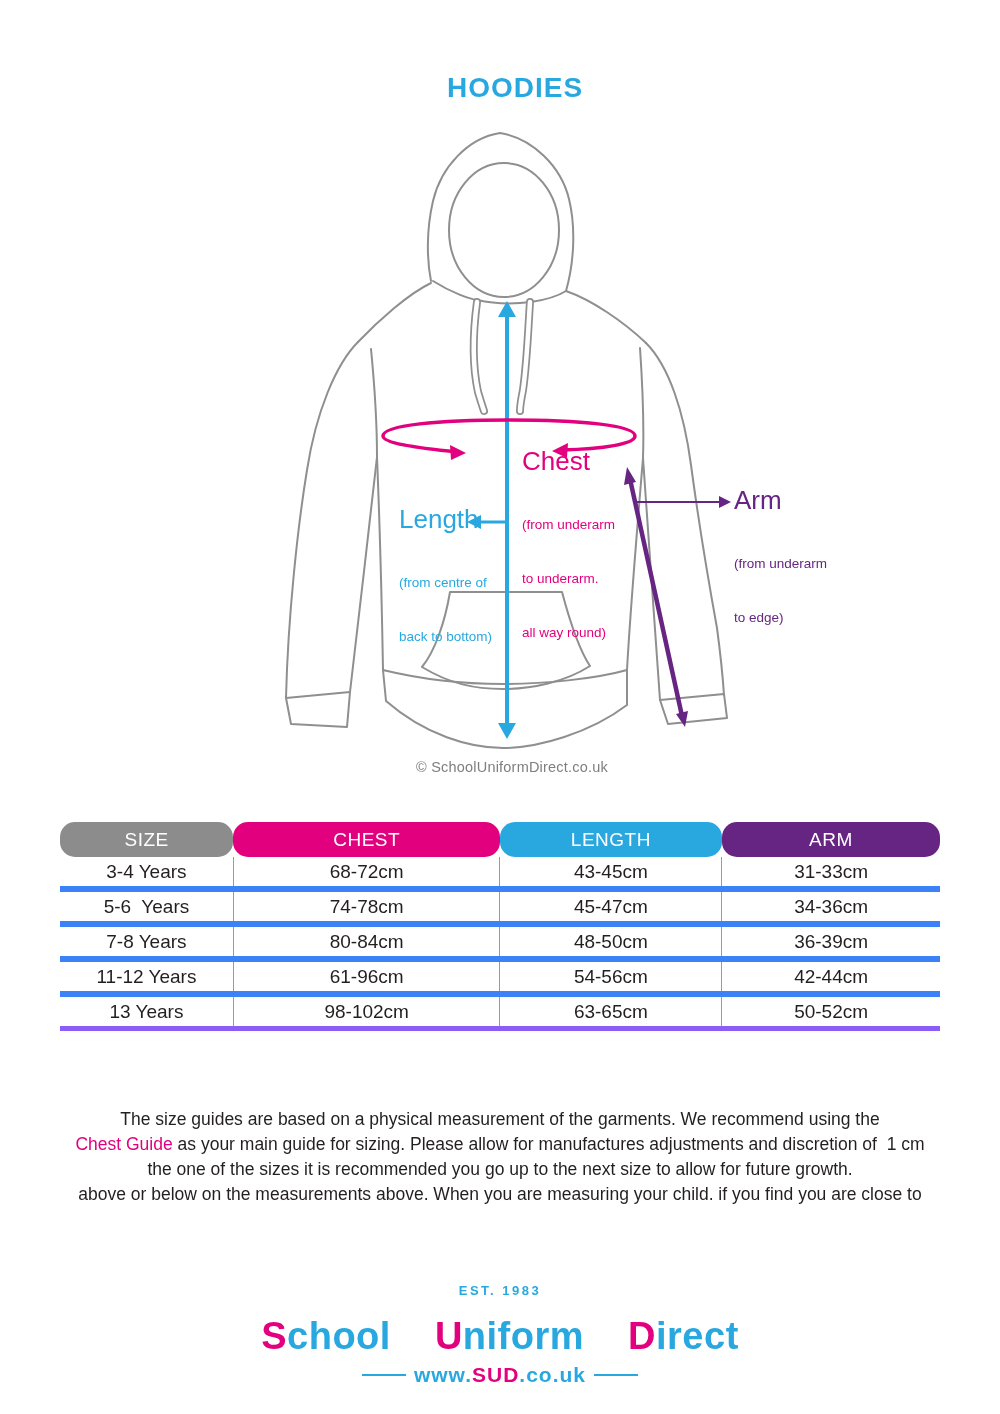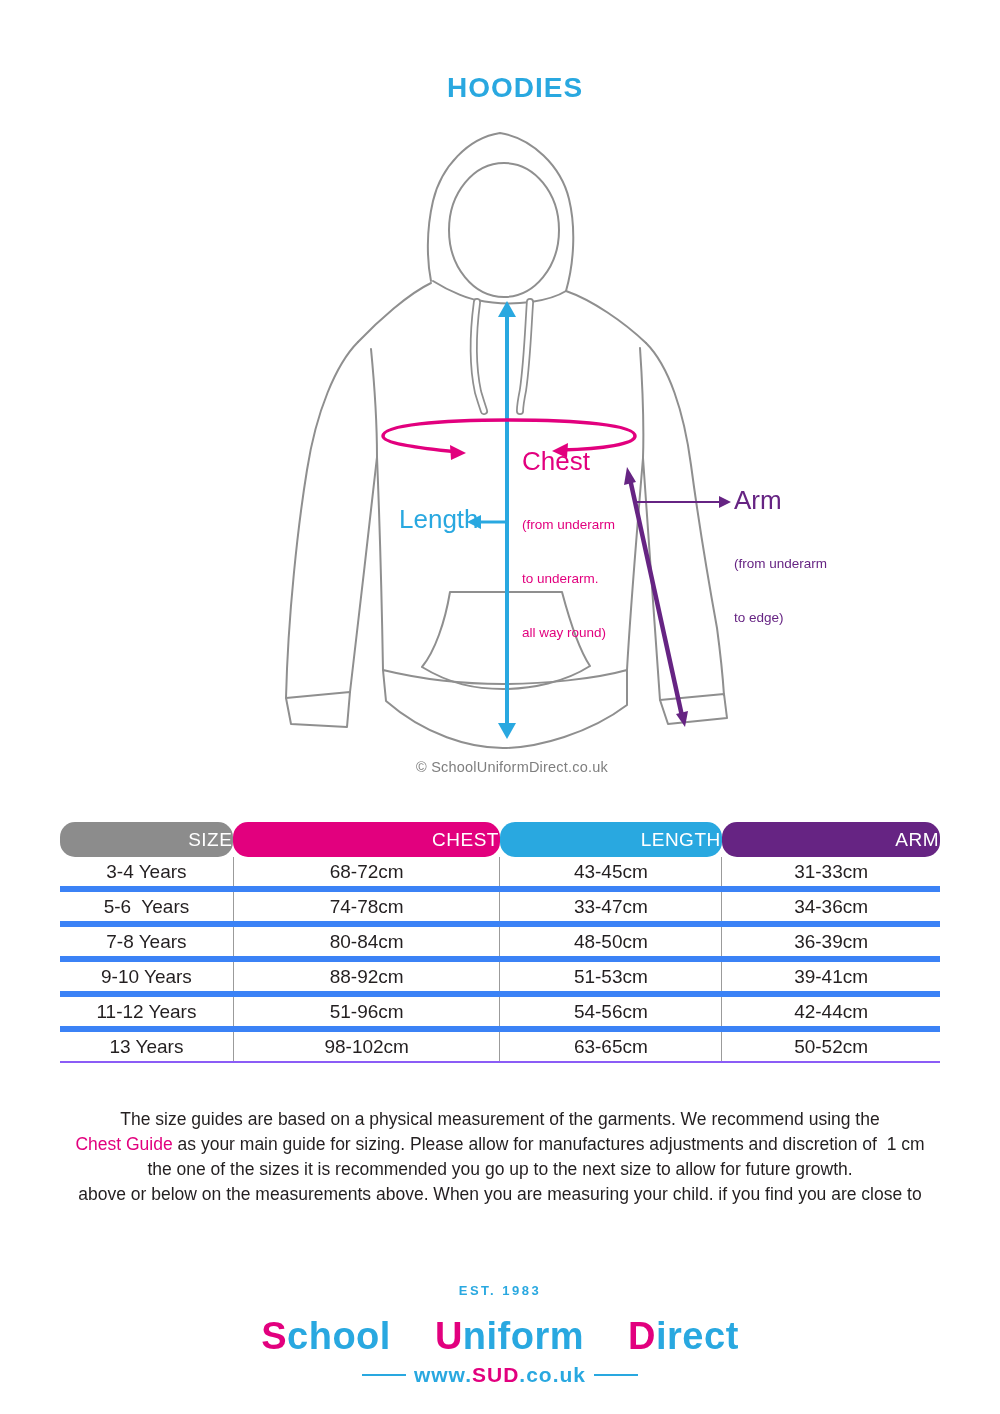--- a/index.html
+++ b/index.html
@@ -42,27 +42,27 @@
     font-size:14.5px;color:#7f7f7f;letter-spacing:0.2px;
   }
 
   
   .size-table{
     position:absolute;left:60px;top:822px;width:880px;
     border-collapse:collapse;table-layout:fixed;font-size:19px;
   }
   .size-table th{
     height:33px;color:#ffffff;font-weight:normal;font-size:19px;
-    letter-spacing:0.5px;text-align:right;border-radius:15px;
+    letter-spacing:0.5px;text-align:center;border-radius:15px;
   }
   .size-table td{
     height:27px;text-align:center;border-bottom:6px solid #3b82f6;white-space:pre;
   }
   .size-table td + td{border-left:1px solid #9b9b9b;}
-  .size-table tbody tr:last-child td{border-top:2px solid #9b9b9b;border-bottom:2px solid #8b5cf6;text-align:center;}
+  .size-table tbody tr:last-child td{border-top:2px solid #9b9b9b;border-bottom:5px solid #8b5cf6;text-align:center;}
 
   
   .note{
     position:absolute;top:1107px;left:0;width:100%;text-align:center;
     font-size:17.5px;line-height:25px;color:#231F20;
   }
   .note-line{white-space:pre;}
   .pink-text{color:var(--pink);}
   .blue-text{color:var(--blue);}
 
@@ -130,20 +130,24 @@
   <div class="m-label label-chest">
     <div class="m-title">Chest</div>
     <div class="m-notes">
       <div>(from underarm</div>
       <div>to underarm.</div>
       <div>all way round)</div>
     </div>
   </div>
   <div class="m-label label-length">
     <div class="m-title">Length</div>
+    <div class="m-notes">
+      <div>(from centre of</div>
+      <div>back to bottom)</div>
+    </div>
   </div>
   <div class="m-label label-arm">
     <div class="m-title">Arm</div>
     <div class="m-notes">
       <div>(from underarm</div>
       <div>to edge)</div>
     </div>
   </div>
 
   <div class="diagram-copyright">© SchoolUniformDirect.co.uk</div>
@@ -166,38 +170,32 @@
     <tbody>
         <tr>
           <td>3-4 Years</td>
           <td>68-72cm</td>
           <td>43-45cm</td>
           <td>31-33cm</td>
         </tr>
         <tr>
           <td>5-6  Years</td>
           <td>74-78cm</td>
-          <td>33-47cm</td>
+          <td>45-47cm</td>
           <td>34-36cm</td>
         </tr>
         <tr>
           <td>7-8 Years</td>
           <td>80-84cm</td>
           <td>48-50cm</td>
           <td>36-39cm</td>
         </tr>
         <tr>
-          <td>9-10 Years</td>
-          <td>88-92cm</td>
-          <td>51-53cm</td>
-          <td>39-41cm</td>
-        </tr>
-        <tr>
           <td>11-12 Years</td>
-          <td>51-96cm</td>
+          <td>61-96cm</td>
           <td>54-56cm</td>
           <td>42-44cm</td>
         </tr>
         <tr>
           <td>13 Years</td>
           <td>98-102cm</td>
           <td>63-65cm</td>
           <td>50-52cm</td>
         </tr>
       </tbody>

